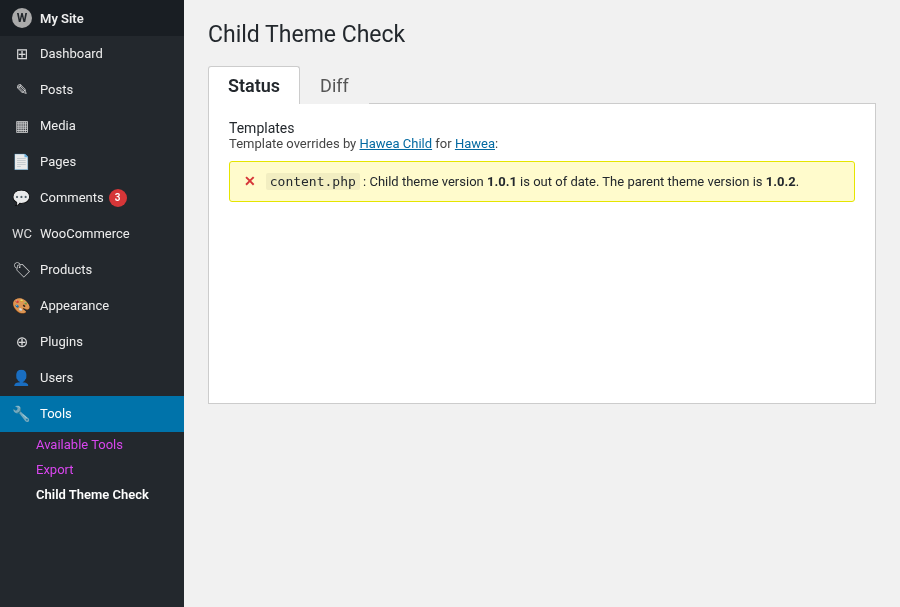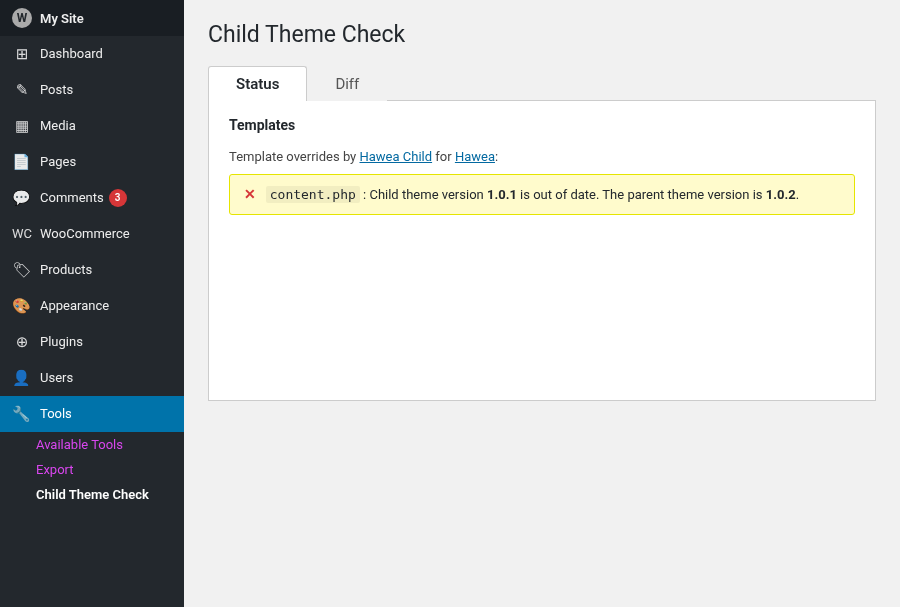--- a/index.html
+++ b/index.html
@@ -102,22 +102,22 @@
       line-height: 1.3;
     }
 
     
     .tabs-bar {
       display: flex;
       border-bottom: 1px solid #ccc;
       margin-bottom: 0;
     }
     .tab {
-      padding: 8px 27px;
-      font-size: 15px;
+      padding: 8px 19px;
+      font-size: 18px;
       cursor: pointer;
       border: 1px solid transparent;
       border-bottom: none;
       margin-bottom: -1px;
       background: #f1f1f1;
       color: #555;
       border-radius: 3px 3px 0 0;
     }
     .tab.active {
       background: #fff;
@@ -131,23 +131,23 @@
     .panel {
       background: #fff;
       border: 1px solid #ccc;
       border-top: none;
       padding: 16px 20px;
       min-height: 300px;
     }
 
     .panel-section-title {
       font-size: 14px;
-      font-weight: 700;
-      color: #23282d;
-      margin-bottom: 16px;
+      font-weight: 400;
+      color: #23282d;
+      margin-bottom: 0;
     }
 
     .template-overrides-text {
       font-size: 13px;
       color: #444;
       margin-bottom: 10px;
     }
     .template-overrides-text a {
       text-decoration: underline;
       color: #0369a1;

